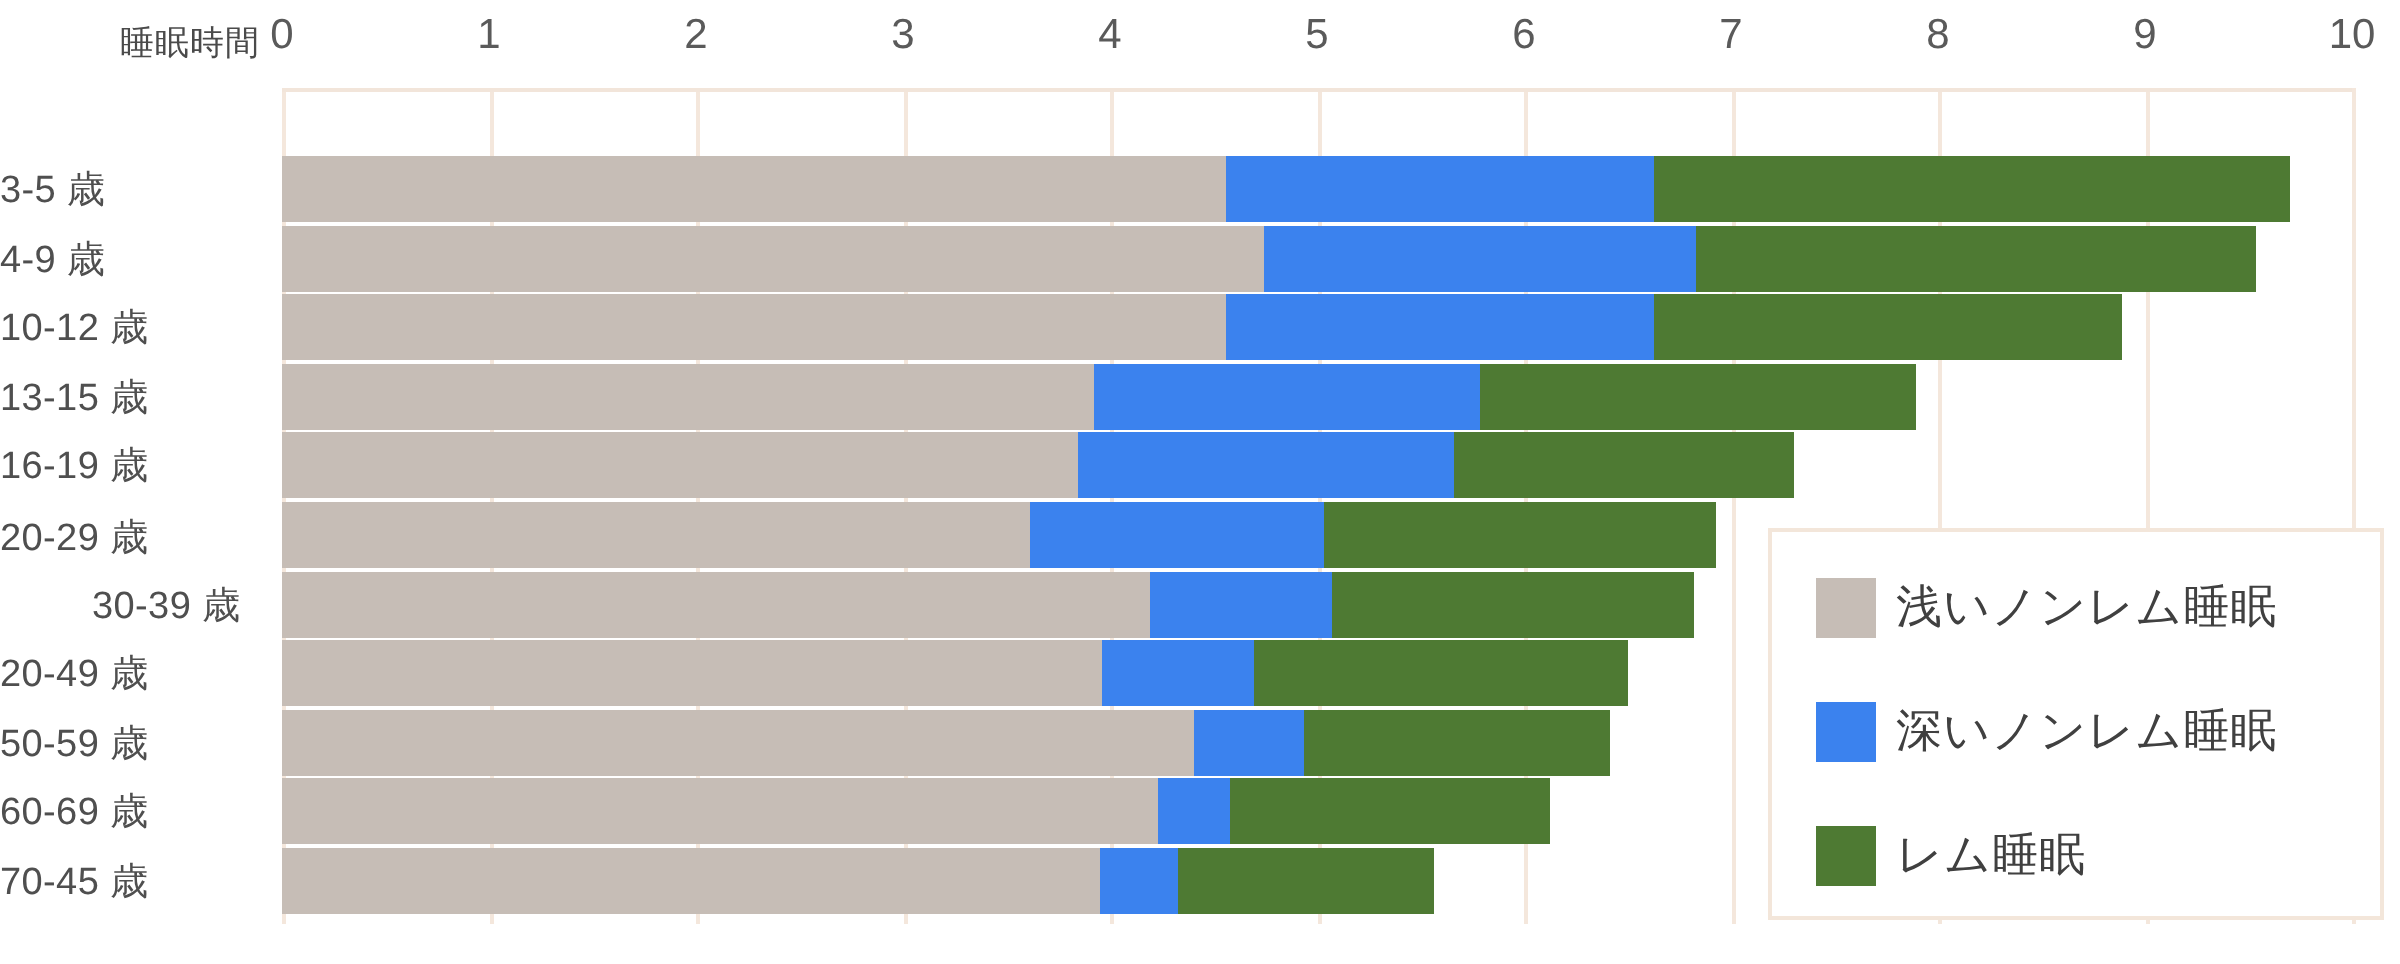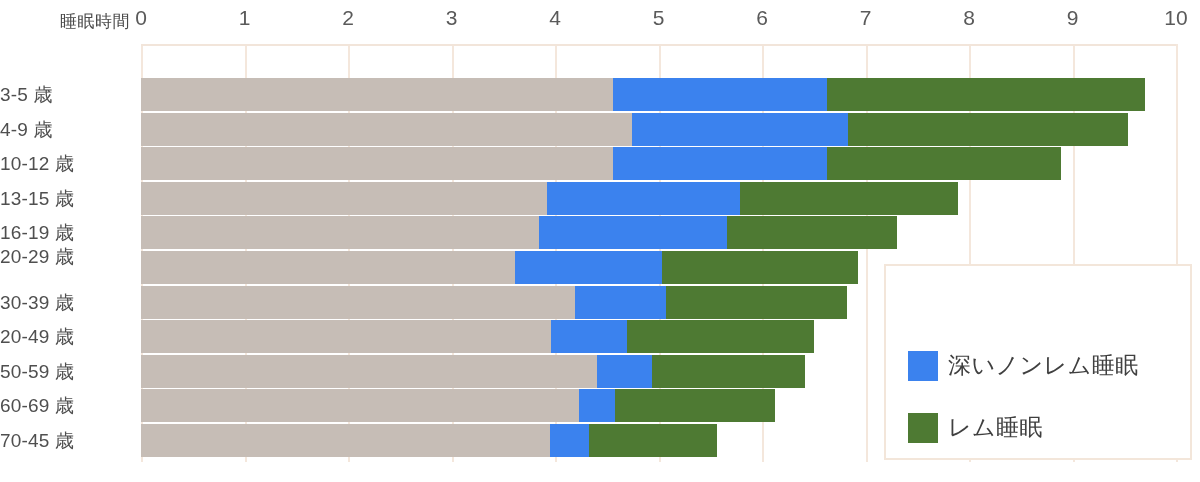--- a/index.html
+++ b/index.html
@@ -142,22 +142,22 @@
       <div class="xtick" style="left: 1072.5px;">9</div>
       <div class="xtick" style="left: 1176px;">10</div>
     </div>
 
   <div id="yticks">
       <div class="ytick" style="top: 82px;">3-5 歳</div>
       <div class="ytick" style="top: 116.6px;">4-9 歳</div>
       <div class="ytick" style="top: 151.2px;">10-12 歳</div>
       <div class="ytick" style="top: 185.8px;">13-15 歳</div>
       <div class="ytick" style="top: 220.4px;">16-19 歳</div>
-      <div class="ytick" style="top: 244px;">20-29 歳</div>
-      <div class="ytick" style="top: 289.6px;">30-39 歳</div>
+      <div class="ytick" style="top: 256px;">20-29 歳</div>
+      <div class="ytick" style="top: 289.6px; padding-left: 46px;">30-39 歳</div>
       <div class="ytick" style="top: 324.2px;">20-49 歳</div>
       <div class="ytick" style="top: 358.8px;">50-59 歳</div>
       <div class="ytick" style="top: 393.4px;">60-69 歳</div>
       <div class="ytick" style="top: 428px;">70-45 歳</div>
     </div>
 
   <div id="plot">
     <div id="gridlines">
         <div class="gridline" style="left: 0px;"></div>
         <div class="gridline" style="left: 103.5px;"></div>
@@ -225,20 +225,24 @@
         </div>
         <div class="bar-row" style="top: 380px;">
           <div class="seg" title="70-79 歳 / 浅いノンレム睡眠: 3.95" style="left: 0px; width: 408.825px; background: rgb(198, 189, 182);"></div>
           <div class="seg" title="70-79 歳 / 深いノンレム睡眠: 0.38" style="left: 408.825px; width: 39.33px; background: rgb(59, 130, 238);"></div>
           <div class="seg" title="70-79 歳 / レム睡眠: 1.24" style="left: 448.155px; width: 128.34px; background: rgb(78, 122, 51);"></div>
         </div>
       </div>
   </div>
 
   <div id="legend">
+      <div class="legend-item" style="top: 22px;">
+        <span class="legend-swatch" style="background: rgb(198, 189, 182);"></span>
+        <span class="legend-label">浅いノンレム睡眠</span>
+      </div>
       <div class="legend-item" style="top: 146px;">
         <span class="legend-swatch" style="background: rgb(78, 122, 51);"></span>
         <span class="legend-label">レム睡眠</span>
       </div>
       <div class="legend-item" style="top: 84px;">
         <span class="legend-swatch" style="background: rgb(59, 130, 238);"></span>
         <span class="legend-label">深いノンレム睡眠</span>
       </div>
     </div>
 

